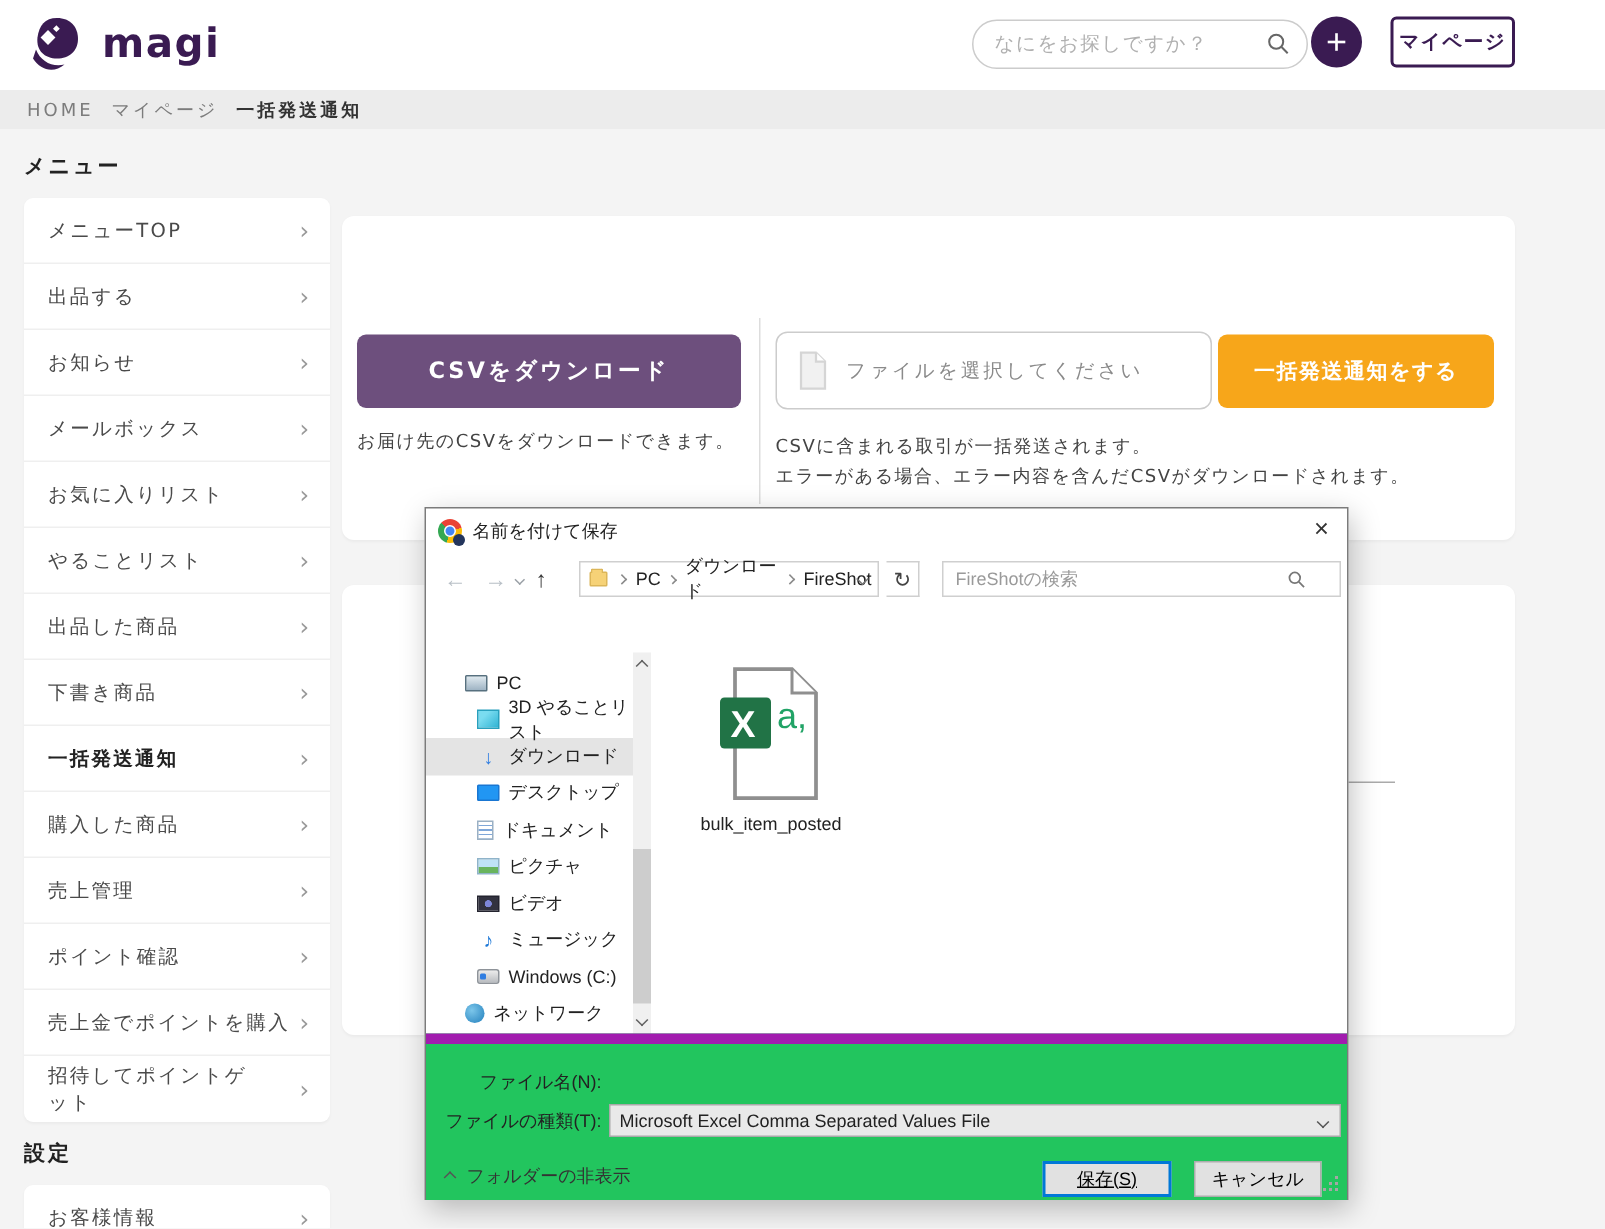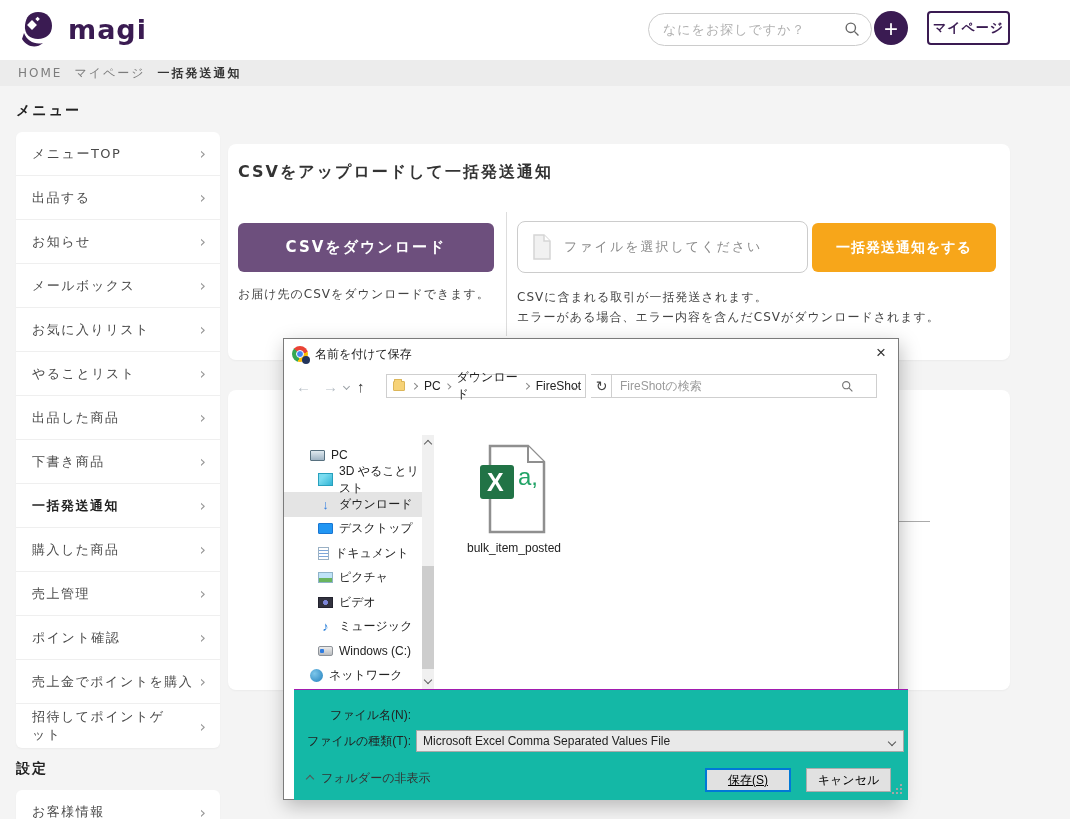--- a/index.html
+++ b/index.html
@@ -62,21 +62,21 @@
   .chev.up { transform:rotate(-135deg); }
   .hist-chev { color:#9aa0a6; margin-left:6px; width:5px; height:5px; }
   .addrbar { position:absolute; left:102px; top:5px; width:200px; height:24px; border:1px solid #cfcfcf; background:#fff; display:flex; align-items:center; padding:0 4px 0 6px; }
   .folder-ic { width:14px; height:10px; background:#f6d277; border:1px solid #dcb659; border-radius:1px; position:relative; margin-right:2px; }
   .folder-ic::before { content:""; position:absolute; left:0; top:-3px; width:6px; height:2px; background:#f6d277; border:1px solid #dcb659; border-bottom:none; border-radius:1px 1px 0 0; }
   .addr-seg { display:flex; align-items:center; gap:7px; margin-left:5px; font-size:12px; color:#222; cursor:pointer; }
   .addr-chev { color:#8a8a8a; width:4.5px; height:4.5px; }
   .addr-ddchev { margin-left:auto; color:#777; }
   .refresh-box { position:absolute; left:307px; top:5px; width:22px; height:24px; border:1px solid #cfcfcf; border-left:none; background:#fff; text-align:center; }
   .refresh-ic { font-size:14px; color:#444; line-height:22px; }
-  .dlg-srch { position:absolute; left:327px; top:5px; width:266px; height:24px; border:1px solid #cfcfcf; background:#fff; display:flex; align-items:center; padding:0 22px 0 8px; }
+  .dlg-srch { position:absolute; left:344px; top:5px; width:266px; height:24px; border:1px solid #cfcfcf; background:#fff; display:flex; align-items:center; padding:0 22px 0 8px; }
   .dlg-srch input { border:none; outline:none; flex:1; font-size:12px; color:#333; font-family:inherit; }
   .dlg-srch input::placeholder { color:#9a9a9a; }
 
   .toolbar { position:absolute; left:0; top:62px; width:100%; height:34px; background:#f6f7f9; border-bottom:1px solid #e2e2e2; display:flex; align-items:center; }
   .tb-item { font-size:12px; color:#243a5e; display:flex; align-items:center; gap:6px; cursor:pointer; }
   .tb-organize { margin-left:13px; }
   .tb-newfolder { margin-left:26px; }
   .tri-dn { width:0; height:0; border-left:4px solid transparent; border-right:4px solid transparent; border-top:5px solid #5c6b7a; }
   .view-ic { position:absolute; left:518px; top:10px; width:19px; height:14px; border:1px solid #8aa0b8; border-radius:2px; background:linear-gradient(135deg,#d8e9f8 40%,#7fb2e5); cursor:pointer; }
   .view-chev { position:absolute; left:545px; top:15px; }
@@ -103,21 +103,21 @@
 
   .tscroll { position:absolute; left:138px; top:0; width:12px; height:254px; background:#f0f0f0; }
   .tscroll .arr { position:absolute; left:3px; color:#606060; }
   .tscroll .arr.top { top:6px; }
   .tscroll .arr.bot { bottom:6px; }
   .tscroll .thumb { position:absolute; left:0; top:131px; width:12px; height:103px; background:#cdcdcd; }
 
   .file-item { position:absolute; left:150px; top:8px; width:160px; text-align:center; cursor:pointer; }
   .csv-label { font-size:12px; color:#222; margin-top:2px; }
 
-  .dlg-foot { position:absolute; left:10px; top:350px; width:100%; height:111px; background:#14b8a6; border-top:1px solid #a21caf; }
+  .dlg-foot { position:absolute; left:0; top:350px; width:100%; height:111px; background:#22c55e; border-top:7px solid #a21caf; }
   .frow-label { position:absolute; width:117px; text-align:right; font-size:12px; color:#222; }
   .fname-input { position:absolute; left:122px; top:14px; width:488px; height:22px; background:#fff; border:1px solid #0078d7; display:flex; align-items:center; padding-left:3px; font-size:12px; cursor:text; }
   .fname-sel { background:#0078d7; color:#fff; padding:1px 2px; }
   .combo { position:absolute; left:122px; top:40px; width:488px; height:22px; background:#e9e9e9; border:1px solid #a9a9a9; display:flex; align-items:center; padding-left:6px; font-size:12px; color:#222; cursor:pointer; }
   .combo-chev,.input-chev { position:absolute; right:8px; top:8px; color:#555; }
   .hidefold { position:absolute; left:13px; top:80px; display:flex; align-items:center; gap:8px; font-size:12px; color:#333; cursor:pointer; }
   .hidefold .chev { color:#555; }
   .dlg-btn { position:absolute; top:78px; height:24px; font-size:12px; font-family:inherit; background:#e1e1e1; cursor:pointer; }
   .btn-save { left:411px; width:86px; border:2px solid #0078d7;text-decoration:underline; }
   .btn-cancel { left:512px; width:85px; border:1px solid #adadad; }
@@ -234,21 +234,20 @@
   <div class="side-head" style="top:760px;">設定</div>
   <div class="side-card" style="top:790px;">
 
       <div class="side-item">
         <span class="side-label">お客様情報</span>
         <span class="side-chev">›</span>
       </div>
     </div>
 
   <div class="card1">
-    <h1>CSVをアップロードして一括発送通知</h1>
     <button class="dl-btn">CSVをダウンロード</button>
     <div class="dl-cap">お届け先のCSVをダウンロードできます。</div>
     <div class="vdiv"></div>
     <div class="filebox">
       <svg width="20" height="26" viewBox="0 0 20 26">
         <path d="M2 1 H12 L18 7 V25 H2 Z" fill="#f1f1f1" stroke="#d5d5d5" stroke-width="1.5"></path>
         <path d="M12 1 V7 H18" fill="#fff" stroke="#d5d5d5" stroke-width="1.5"></path>
       </svg>
       <span class="filebox-label">ファイルを選択してください</span>
     </div>

